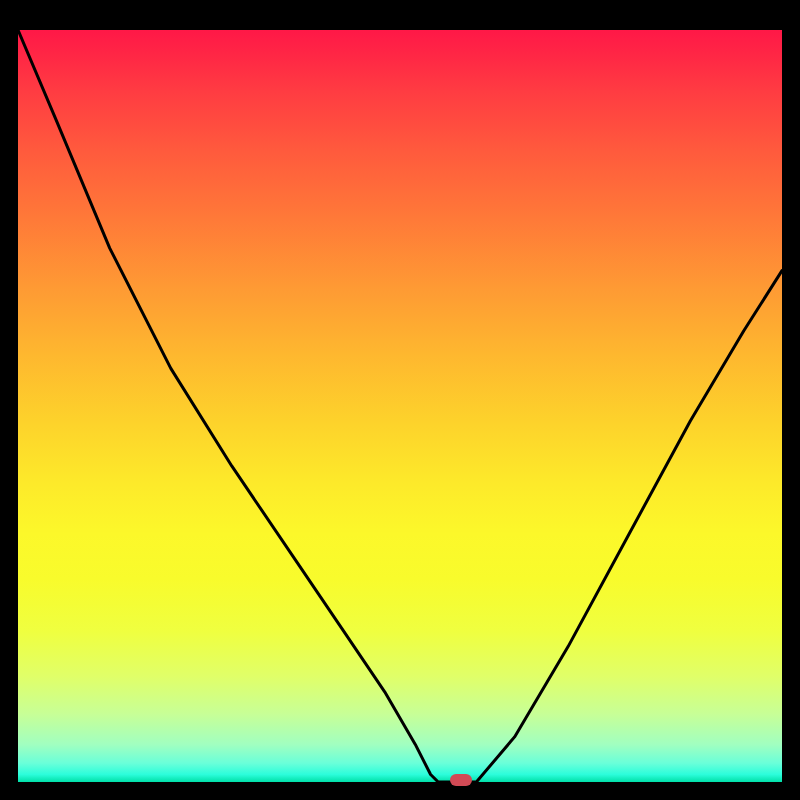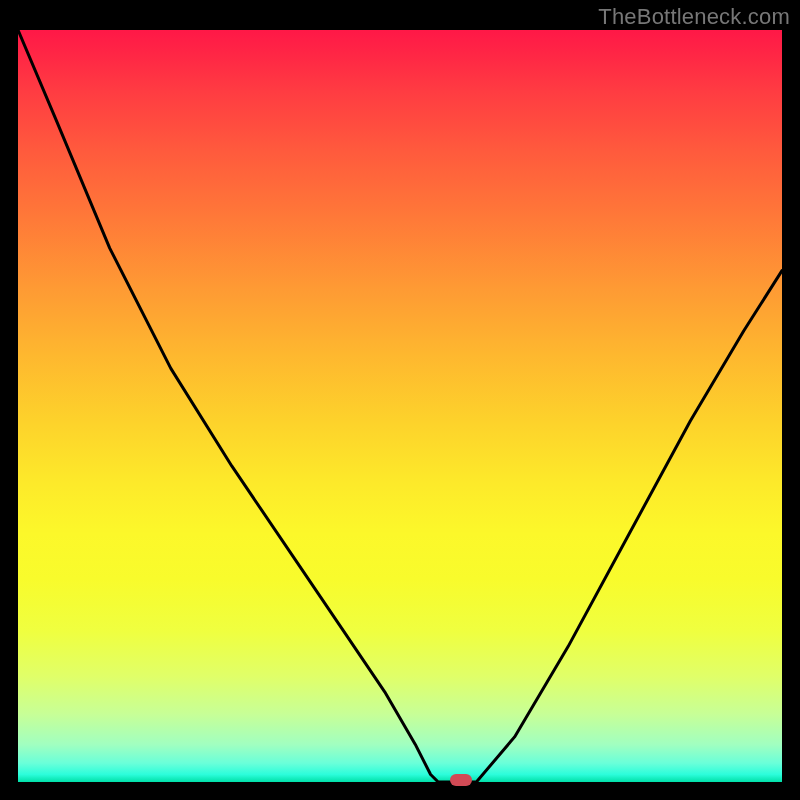--- a/index.html
+++ b/index.html
@@ -70,21 +70,20 @@
     background: #d14a55;
     border-radius: 6px;
     z-index: 12;
   }
 </style>
 </head>
 <body>
 
 <div class="wrap">
 
-  <div class="watermark">TheBottleneck.com</div>
 
   <div class="plot"></div>
 
   <svg class="curve" viewBox="0 0 764 752" preserveAspectRatio="none">
     <path d="M 0.0 0.0 L 38.2 90.2 L 91.7 218.1 L 152.8 338.4 L 213.9 436.2 L 275.0 526.4 L 320.9 594.1 L 366.7 661.8 L 397.3 714.4 L 412.6 744.5 L 420.2 752.0 L 420.2 752.0 L 458.4 752.0 L 458.4 752.0 L 496.6 706.9 L 550.1 616.6 L 611.2 503.8 L 672.3 391.0 L 725.8 300.8 L 764.0 240.6 " fill="none" stroke="#000" stroke-width="3" stroke-linejoin="round" stroke-linecap="round"></path>
   </svg>
 
   <div class="marker" style="left: 450.12px; top: 774px;"></div>
 
 </div>

